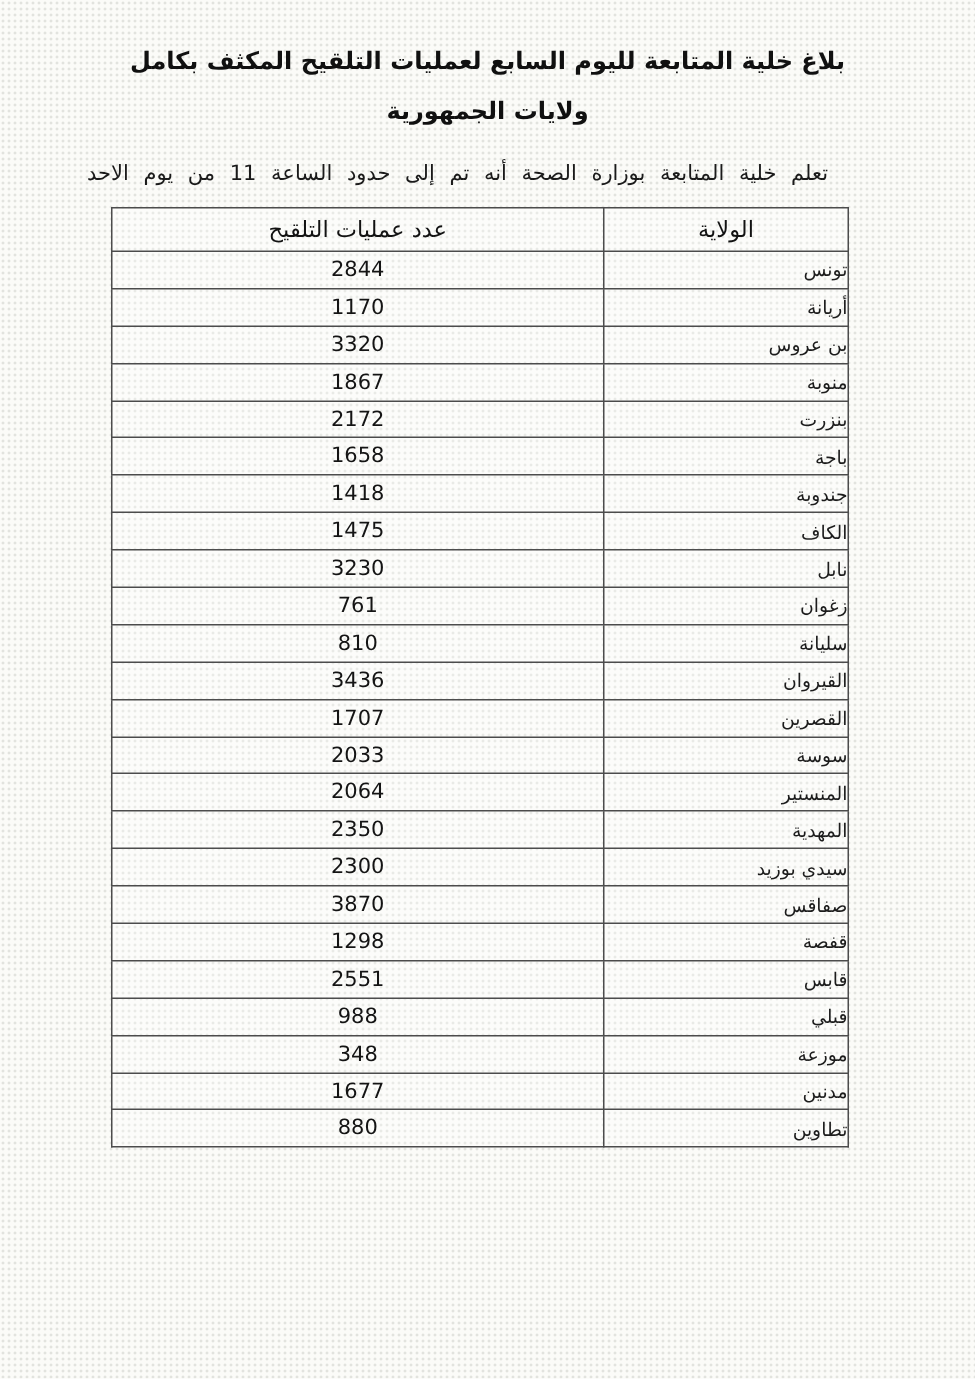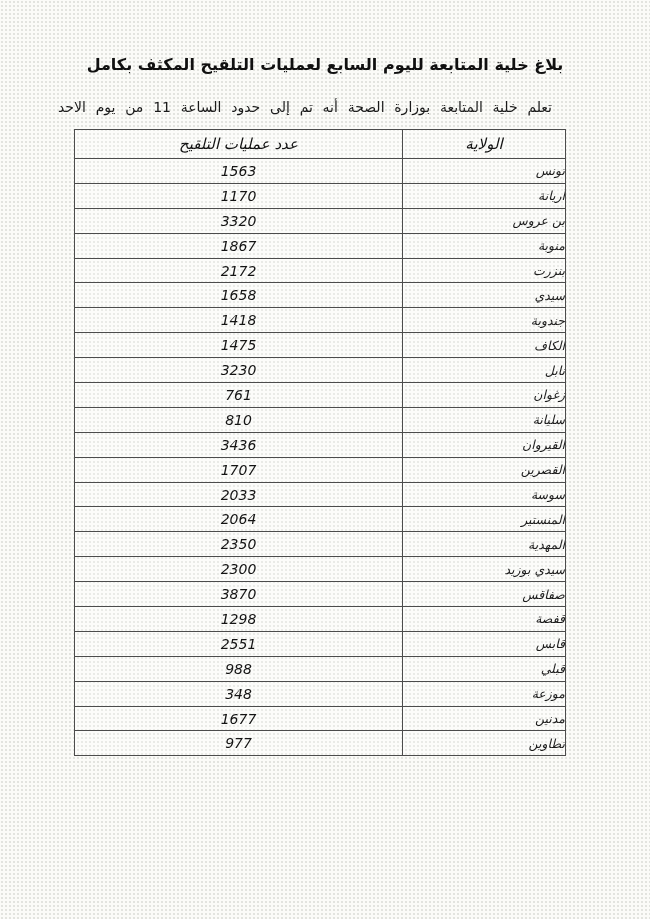--- a/index.html
+++ b/index.html
@@ -23,21 +23,20 @@
   .title-block {
     padding: 24px 48px 0 48px;
     text-align: center;
   }
   .title-line {
     font-size: 16px;
     font-weight: bold;
     line-height: 33px;
     color: #101010;
     white-space: nowrap;
-    margin-top: 24px;
   }
   .intro {
     margin: 11px 58px 0 58px;
     direction: rtl;
   }
   .intro-line {
     font-size: 14px;
     line-height: 31px;
     color: #1a1a1a;
     direction: rtl;
@@ -62,21 +61,20 @@
   }
   table.vax-table col.gov-col   { width: 163px; }
   table.vax-table col.count-col { width: 328px; }
   table.vax-table th,
   table.vax-table td {
     border: 1px solid #4c4c4c;
     padding: 0;
     overflow: hidden;
     white-space: nowrap;
     background: rgba(255,255,255,0.25);
-    font-style: italic;
   }
   table.vax-table th {
     height: 28px;
     font-weight: normal;
     font-size: 15px;
     text-align: center;
     color: #121212;
   }
   table.vax-table td {
     height: 23.9px;
@@ -94,60 +92,61 @@
     color: #141414;
   }
 </style>
 </head>
 <body>
 
 <div class="page">
 
   <div class="title-block">
     <div class="title-line">بلاغ خلية المتابعة لليوم السابع لعمليات التلقيح المكثف بكامل</div>
+    <div class="title-line">ولايات الجمهورية</div>
   </div>
 
   <div class="intro">
     <div class="intro-line justified indented">تعلم خلية المتابعة بوزارة الصحة أنه تم إلى حدود الساعة 11 من يوم الاحد</div>
   </div>
 
   <table class="vax-table">
     <colgroup>
       <col class="gov-col">
       <col class="count-col">
     </colgroup>
     <thead>
       <tr>
         <th>الولاية</th>
         <th>عدد عمليات التلقيح</th>
       </tr>
     </thead>
     <tbody>
         <tr>
           <td class="gov-cell">تونس</td>
-          <td class="count-cell">1563</td>
+          <td class="count-cell">2844</td>
         </tr>
         <tr>
           <td class="gov-cell">أريانة</td>
           <td class="count-cell">1170</td>
         </tr>
         <tr>
           <td class="gov-cell">بن عروس</td>
           <td class="count-cell">3320</td>
         </tr>
         <tr>
           <td class="gov-cell">منوبة</td>
           <td class="count-cell">1867</td>
         </tr>
         <tr>
           <td class="gov-cell">بنزرت</td>
           <td class="count-cell">2172</td>
         </tr>
         <tr>
-          <td class="gov-cell">سيدي</td>
+          <td class="gov-cell">باجة</td>
           <td class="count-cell">1658</td>
         </tr>
         <tr>
           <td class="gov-cell">جندوبة</td>
           <td class="count-cell">1418</td>
         </tr>
         <tr>
           <td class="gov-cell">الكاف</td>
           <td class="count-cell">1475</td>
         </tr>
@@ -206,18 +205,18 @@
         <tr>
           <td class="gov-cell">موزعة</td>
           <td class="count-cell">348</td>
         </tr>
         <tr>
           <td class="gov-cell">مدنين</td>
           <td class="count-cell">1677</td>
         </tr>
         <tr>
           <td class="gov-cell">تطاوين</td>
-          <td class="count-cell">977</td>
+          <td class="count-cell">880</td>
         </tr>
       </tbody>
   </table>
 
 </div>
 
 </body></html>

